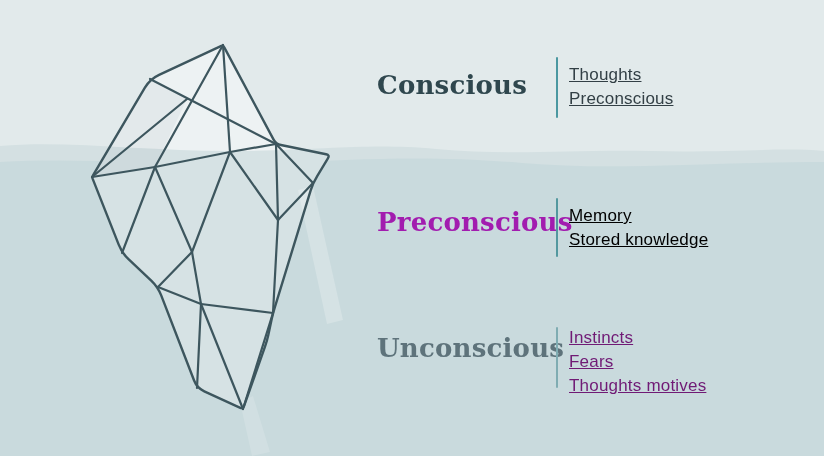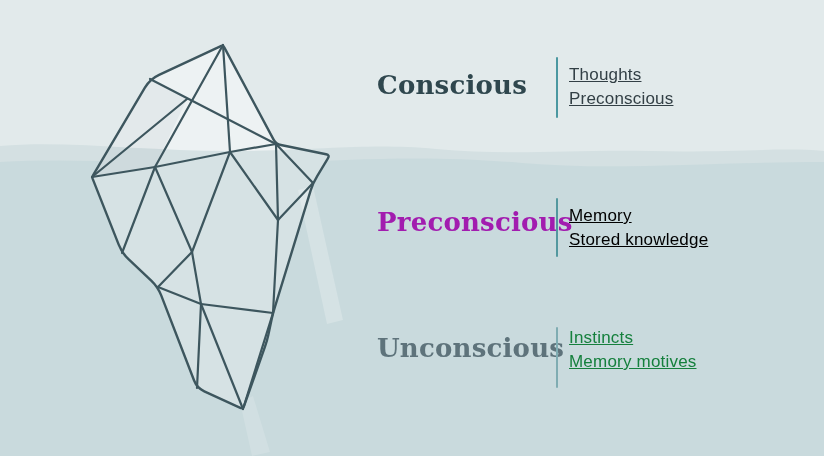--- a/index.html
+++ b/index.html
@@ -80,19 +80,20 @@
     <div class="divider" style="top: 198px; height: 59px; background: rgb(83, 152, 159);"></div>
     <div class="items" style="top: 204px; color: #000000;">
       <div>Memory</div>
       <div>Stored knowledge</div>
     </div>
   </div>
 
   <div class="section">
     <div class="label" style="top: 334px; color: rgb(94, 115, 123);">Unconscious</div>
     <div class="divider" style="top: 327px; height: 61px; background: rgb(127, 172, 178);"></div>
-    <div class="items" style="top: 326px; color: #15803d;">
+    <div class="items" style="top: 326px; color: #701a75;">
       <div>Instincts</div>
-      <div>Memory motives</div>
+      <div>Fears</div>
+      <div>Thoughts motives</div>
     </div>
   </div>
 
 </div>
 
 </body></html>

